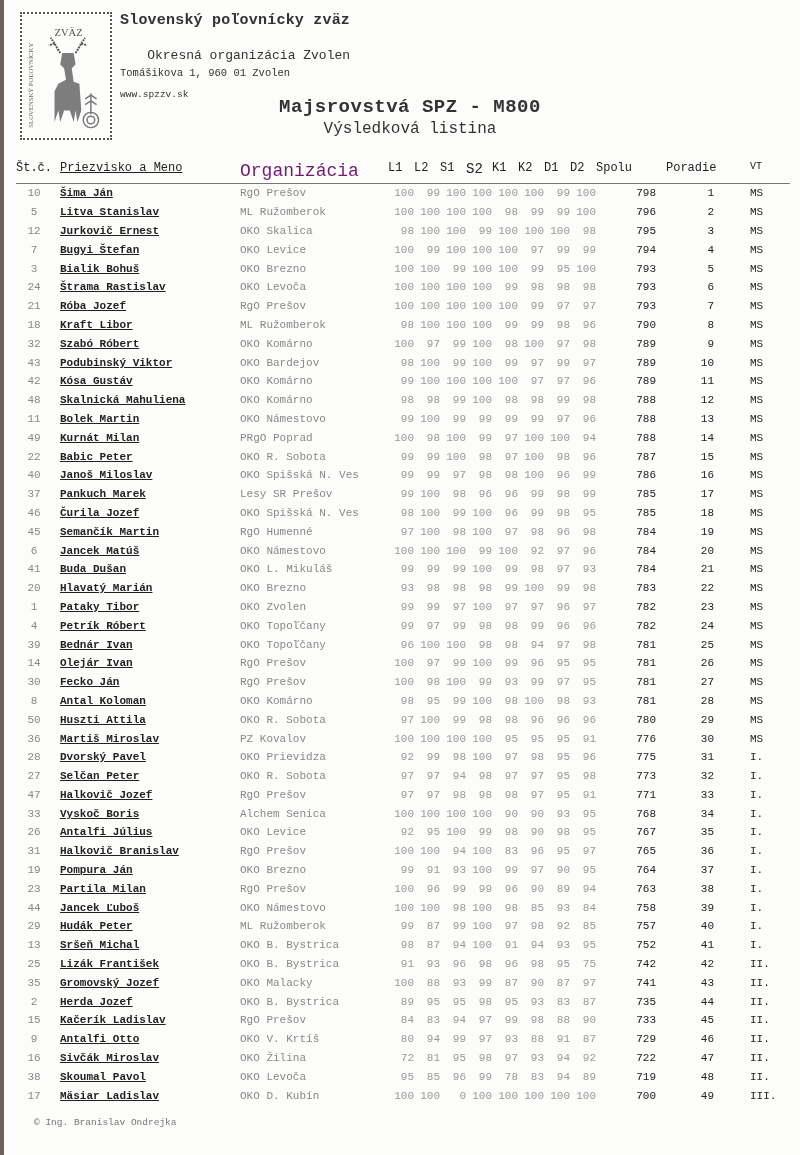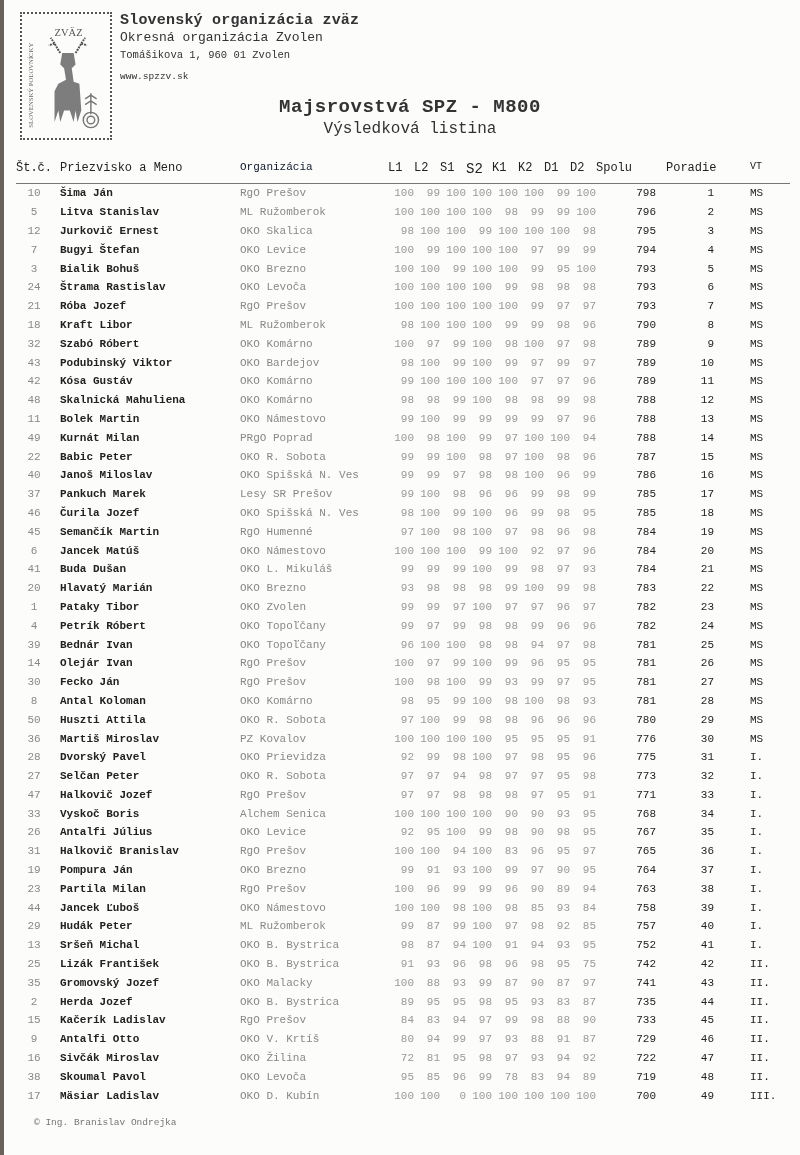--- a/index.html
+++ b/index.html
@@ -9,35 +9,35 @@
     font-family: "Liberation Mono", "DejaVu Sans Mono", monospace;
   }
   .leftedge { position: absolute; left: 0; top: 0; width: 4px; height: 1155px; background: #6a625a; }
   .logo {
     position: absolute; left: 20px; top: 12px; width: 92px; height: 128px;
     border: 2px dotted #555; box-sizing: border-box;
   }
   .logo svg { width: 100%; height: 100%; }
   .org { position: absolute; left: 120px; top: 12px; }
   .org .name { font-size: 15px; font-weight: bold; color: #333; letter-spacing: 0.2px; }
-  .org .sub { font-size: 13px; color: #333; margin-top: 1px; }
+  .org .sub { font-size: 13px; color: #333; margin-top: 19px; text-align: right; }
   .org .addr { font-size: 10.5px; color: #333; margin-top: 4px; }
   .org .web { font-size: 9.5px; color: #333; margin-top: 10px; }
   .title { position: absolute; left: 0; width: 820px; text-align: center; top: 96px; }
   .title .t1 { font-size: 19px; font-weight: bold; color: #333; letter-spacing: 0.5px; }
   .title .t2 { font-size: 16px; color: #333; margin-top: 2px; }
 
   table.res { position: absolute; left: 16px; top: 161px; border-collapse: collapse; }
   table.res th {
     font-weight: normal; font-size: 12px; color: #222; padding: 0; height: 22px;
     text-align: left; border-bottom: 1px solid #777; vertical-align: top;
   }
   table.res td { padding: 0; height: 18.8px; font-size: 11px; white-space: nowrap; }
   .c-no { width: 30px; text-align: center; color: #888; font-size: 10px; }
-  .c-name { width: 180px; padding-left: 8px !important; font-weight: bold; font-size: 11.5px; color: #222; }
+  .c-name { width: 180px; padding-left: 8px !important; font-weight: bold; font-size: 11.5px; color: #222; text-decoration: underline; }
   .c-org { width: 148px; color: #888; font-size: 9.8px; }
   .c-sc { width: 26px; text-align: right; color: #999; font-size: 10px; }
   .c-total { width: 60px; text-align: right; padding-right: 10px !important; color: #222; font-size: 11.5px; }
   .c-rank { width: 48px; text-align: right; padding-right: 36px !important; color: #222; font-size: 11.5px; }
   .c-vt { width: 40px; color: #222; font-size: 11px; }
   th.c-sc, th.c-total, th.c-rank { text-align: right; }
   th.c-no { text-align: left; }
   .footer { position: absolute; left: 16px; top: 1117px; font-size: 9.5px; color: #777; margin-left: 18px; }
 </style>
 </head>
@@ -58,37 +58,37 @@
     </g>
     <g stroke="#777" stroke-width="1.5" fill="none">
       <path d="M72 82 L72 104 M66 88 L72 84 L78 88 M66 94 L72 90 L78 94"></path>
       <circle cx="72" cy="110" r="8"></circle>
       <circle cx="72" cy="110" r="4"></circle>
     </g>
   </svg>
 </div>
 
 <div class="org">
-  <div class="name">Slovenský organizácia zväz</div>
+  <div class="name">Slovenský poľovnícky zväz</div>
   <div class="sub">Okresná organizácia Zvolen</div>
   <div class="addr">Tomášikova 1, 960 01 Zvolen</div>
   <div class="web">www.spzzv.sk</div>
 </div>
 
 <div class="title">
   <div class="t1">Majsrovstvá SPZ - M800</div>
   <div class="t2">Výsledková listina</div>
 </div>
 
 <table class="res">
   <thead>
     <tr>
       <th class="c-no">Št.č.</th>
       <th class="c-name" style="font-weight:normal;font-size:12px">Priezvisko a Meno</th>
-      <th class="c-org" style="color:#0f172a;font-size:11px">Organizácia</th>
+      <th class="c-org" style="color:#701a75;font-size:18px">Organizácia</th>
       <th class="c-sc" style="color:#222;font-size:12px">L1</th>
       <th class="c-sc" style="color:#222;font-size:12px">L2</th>
       <th class="c-sc" style="color:#222;font-size:12px">S1</th>
       <th class="c-sc" style="color:#222;font-size:14px">S2</th>
       <th class="c-sc" style="color:#222;font-size:12px">K1</th>
       <th class="c-sc" style="color:#222;font-size:12px">K2</th>
       <th class="c-sc" style="color:#222;font-size:12px">D1</th>
       <th class="c-sc" style="color:#222;font-size:12px">D2</th>
       <th class="c-total" style="font-size:12px">Spolu</th>
       <th class="c-rank" style="font-size:12px;padding-right:14px !important">Poradie</th>

